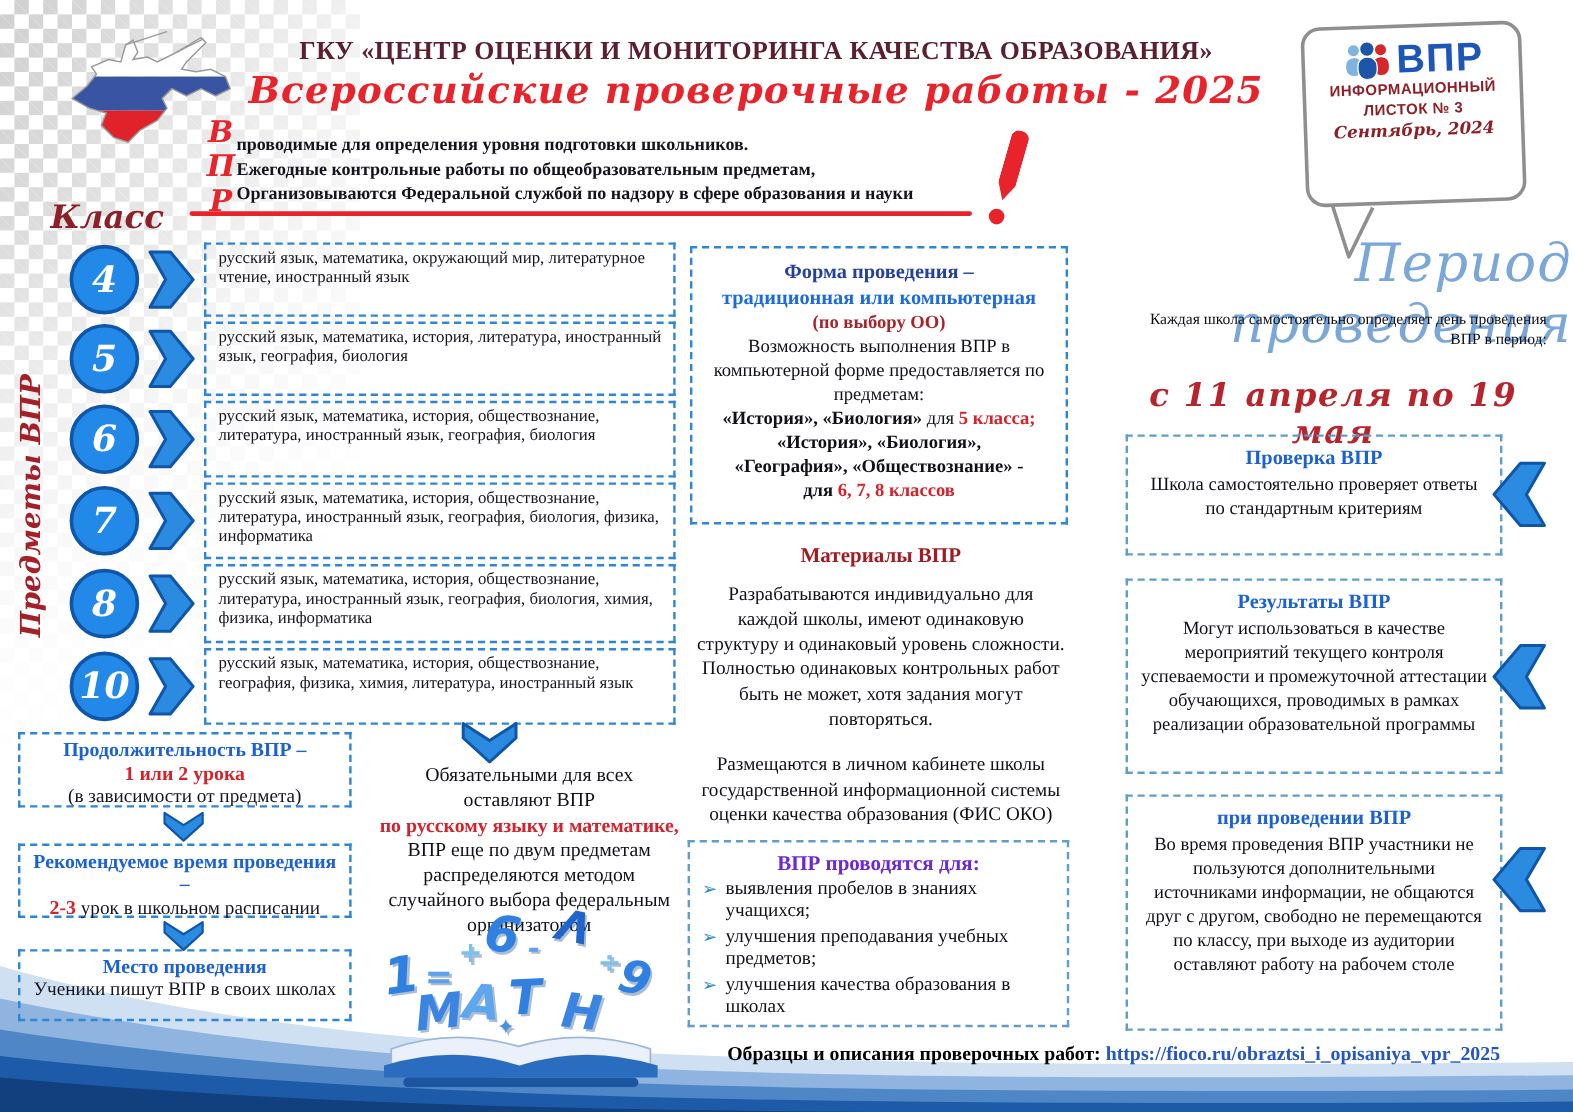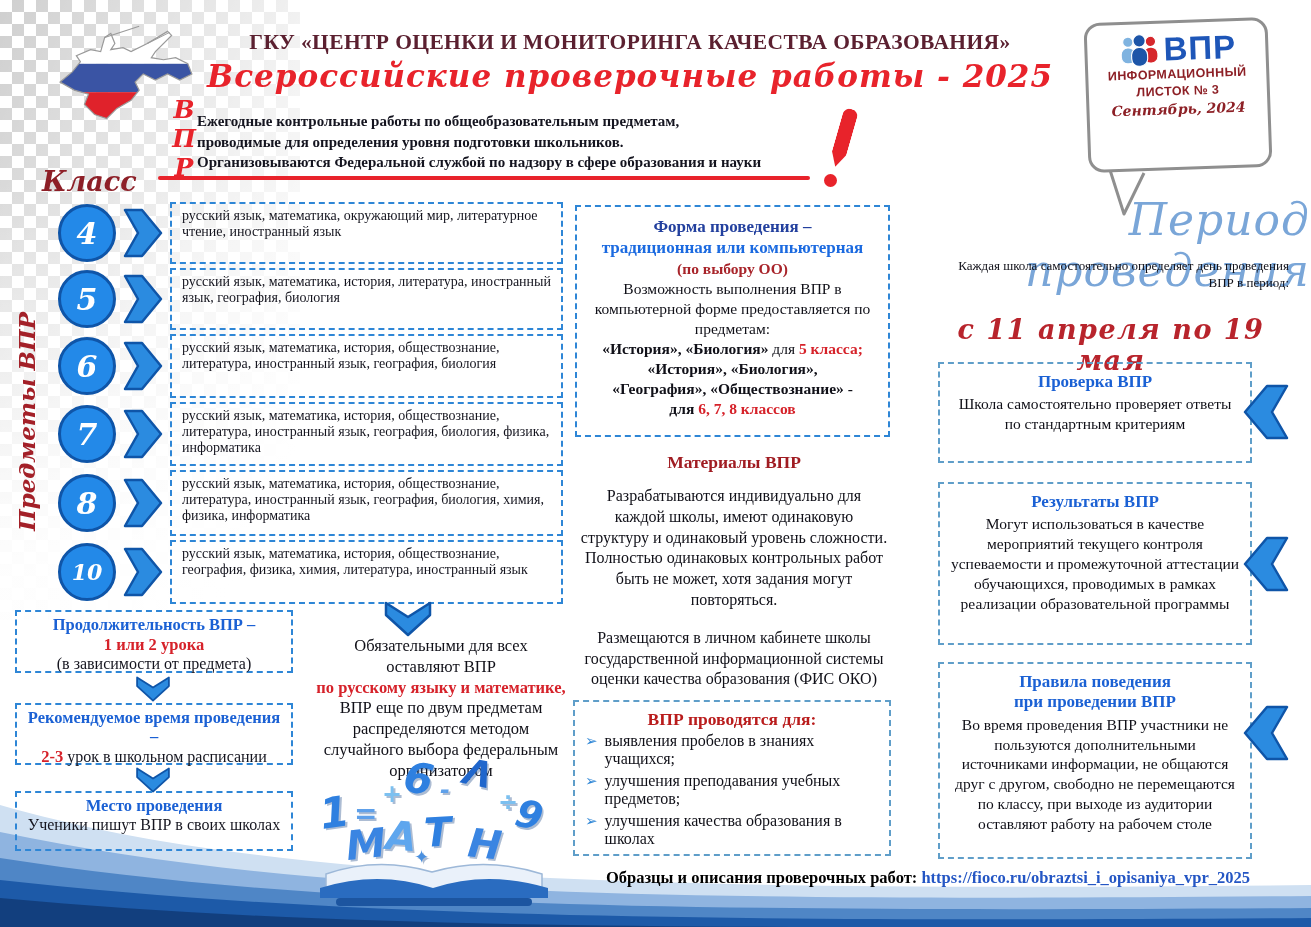--- a/index.html
+++ b/index.html
@@ -123,21 +123,21 @@
   .form-box .b { font-weight:bold; }
   .form-box .red { color:#d6222a; font-weight:bold; }
 
   .materials { position:absolute; left:580px; top:452px; width:308px; text-align:center; z-index:2; }
   .materials .m-title { font-weight:bold; font-size:17.5px; color:#a01c22; margin-bottom:13px; }
   .materials p { font-size:16px; color:#101018; line-height:1.3; }
   .materials .gap { margin-top:17px;text-align:center; }
 
   .purpose-box { position:absolute; left:573px; top:700px; width:318px; height:156px;
     border:2px dashed #5f9ec9; padding:7px 10px 4px; z-index:2; }
-  .purpose-box .p-title { text-align:center; font-weight:bold; font-size:17.5px; color:#b91c1c; margin-bottom:2px; }
+  .purpose-box .p-title { text-align:center; font-weight:bold; font-size:17.5px; color:#6d28d9; margin-bottom:2px; }
   .purpose-box .p-item { display:flex; gap:7px; font-size:16px; line-height:1.12; color:#101018; margin-bottom:4px; }
   .purpose-box .p-bullet { color:#2e86d6; font-size:15px; line-height:1.2; font-family:"DejaVu Sans", sans-serif; }
 
   
   .period-heading { position:absolute; left:918px; top:194px; width:392px; text-align:right;
     font-family:"DejaVu Serif", serif; font-style:italic; font-size:44px;
     color:#7aa6d8; z-index:2; letter-spacing:1px; }
   .period-body { position:absolute; left:933px; top:258px; width:356px; text-align:right;
     font-size:13px; line-height:1.3; color:#101018; z-index:2; }
   .period-dates { position:absolute; left:928px; top:314px; width:366px; text-align:center;
@@ -186,22 +186,22 @@
   </svg>
 
   <div class="org-title">ГКУ «ЦЕНТР ОЦЕНКИ И МОНИТОРИНГА КАЧЕСТВА ОБРАЗОВАНИЯ»</div>
   <div class="subtitle">Всероссийские проверочные работы  - 2025</div>
   <div class="vpr-letters">
     <div>В</div>
     <div>П</div>
     <div>Р</div>
   </div>
   <div class="intro">
+    <div>проводимые для определения уровня подготовки школьников.</div>
     <div>Ежегодные контрольные работы по общеобразовательным предметам,</div>
-    <div>проводимые для определения уровня подготовки школьников.</div>
     <div>Организовываются Федеральной службой по надзору в сфере образования и науки</div>
   </div>
   <div class="red-rule"></div>
   <div class="pencil">
     <div class="body"></div>
     <div class="dot"></div>
   </div>
 
   <div class="bubble">
     <div class="logo-row">
@@ -256,21 +256,21 @@
       <div class="sbox">русский язык, математика, история, обществознание, литература, иностранный язык, география, биология, физика, информатика</div>
     </div>
     <div class="crow h66">
       <div class="circle">8</div>
       <svg class="chev" width="40" height="50" viewBox="0 0 40 50">
           <polygon points="2,2 19,2 38,25 19,48 2,48 15,25" fill="#2b8be0" stroke="#0f55a8" stroke-width="2.5" stroke-linejoin="round"></polygon>
         </svg>
       <div class="sbox">русский язык, математика, история, обществознание, литература, иностранный язык, география, биология, химия, физика, информатика</div>
     </div>
     <div class="crow h64">
-      <div class="circle" style="font-size:22px">10</div>
+      <div class="circle" style="font-size:30px">10</div>
       <svg class="chev" width="40" height="50" viewBox="0 0 40 50">
           <polygon points="2,2 19,2 38,25 19,48 2,48 15,25" fill="#2b8be0" stroke="#0f55a8" stroke-width="2.5" stroke-linejoin="round"></polygon>
         </svg>
       <div class="sbox">русский язык, математика, история, обществознание, география, физика, химия, литература, иностранный язык</div>
     </div>
   </div>
 
   <svg class="down-chev-main" width="48" height="36" viewBox="0 0 48 36">
       <polygon points="2,2 24,16 46,2 46,14 24,34 2,14" fill="#2b8be0" stroke="#0f55a8" stroke-width="2.5" stroke-linejoin="round"></polygon>
     </svg>
@@ -369,21 +369,20 @@
 
   <div class="rbox rb2">
     <div class="r-title">Результаты ВПР</div>
     <div class="r-body">Могут использоваться в качестве мероприятий текущего контроля успеваемости и промежуточной аттестации обучающихся, проводимых в рамках реализации образовательной программы</div>
   </div>
   <svg class="rchev rc2" width="46" height="62" viewBox="0 0 46 56">
       <polygon points="44,2 24,2 2,28 24,54 44,54 29,28" fill="#2b8be0" stroke="#0f55a8" stroke-width="2.5" stroke-linejoin="round"></polygon>
     </svg>
 
   <div class="rbox rb3">
-    <div class="r-title">Правила поведения</div>
     <div class="r-title">при проведении ВПР</div>
     <div class="r-body">Во время проведения ВПР участники не пользуются дополнительными источниками информации, не общаются друг с другом, свободно не перемещаются по классу, при выходе из аудитории оставляют работу на рабочем столе</div>
   </div>
   <svg class="rchev rc3" width="46" height="62" viewBox="0 0 46 56">
       <polygon points="44,2 24,2 2,28 24,54 44,54 29,28" fill="#2b8be0" stroke="#0f55a8" stroke-width="2.5" stroke-linejoin="round"></polygon>
     </svg>
 
   <div class="samples-line">
     <span>Образцы и описания проверочных работ: </span><a href="#">https://fioco.ru/obraztsi_i_opisaniya_vpr_2025</a>
   </div>

